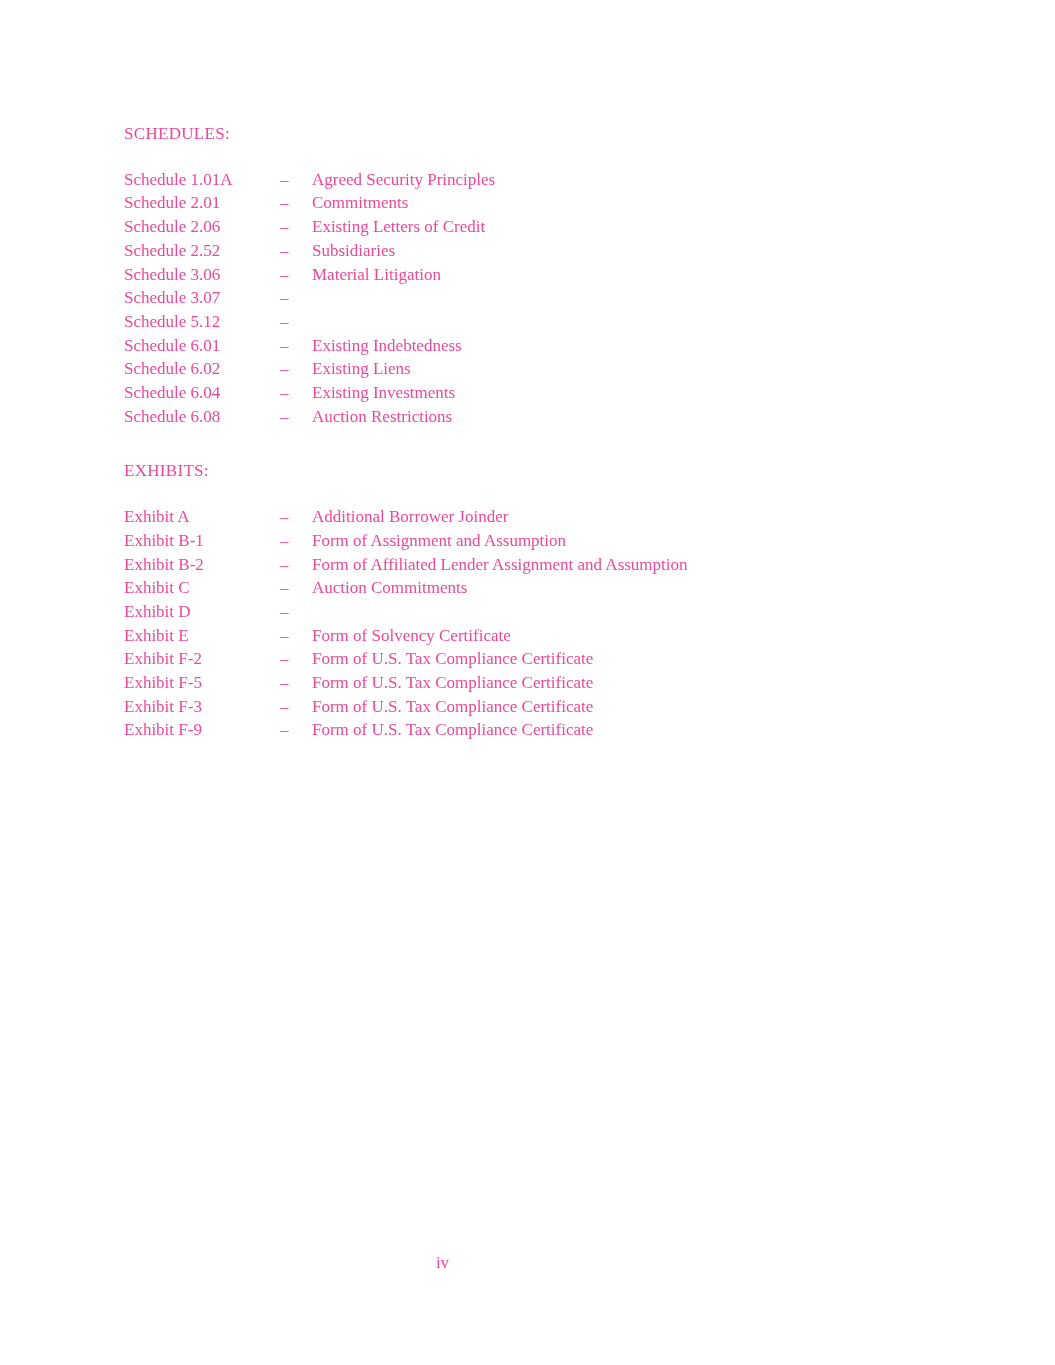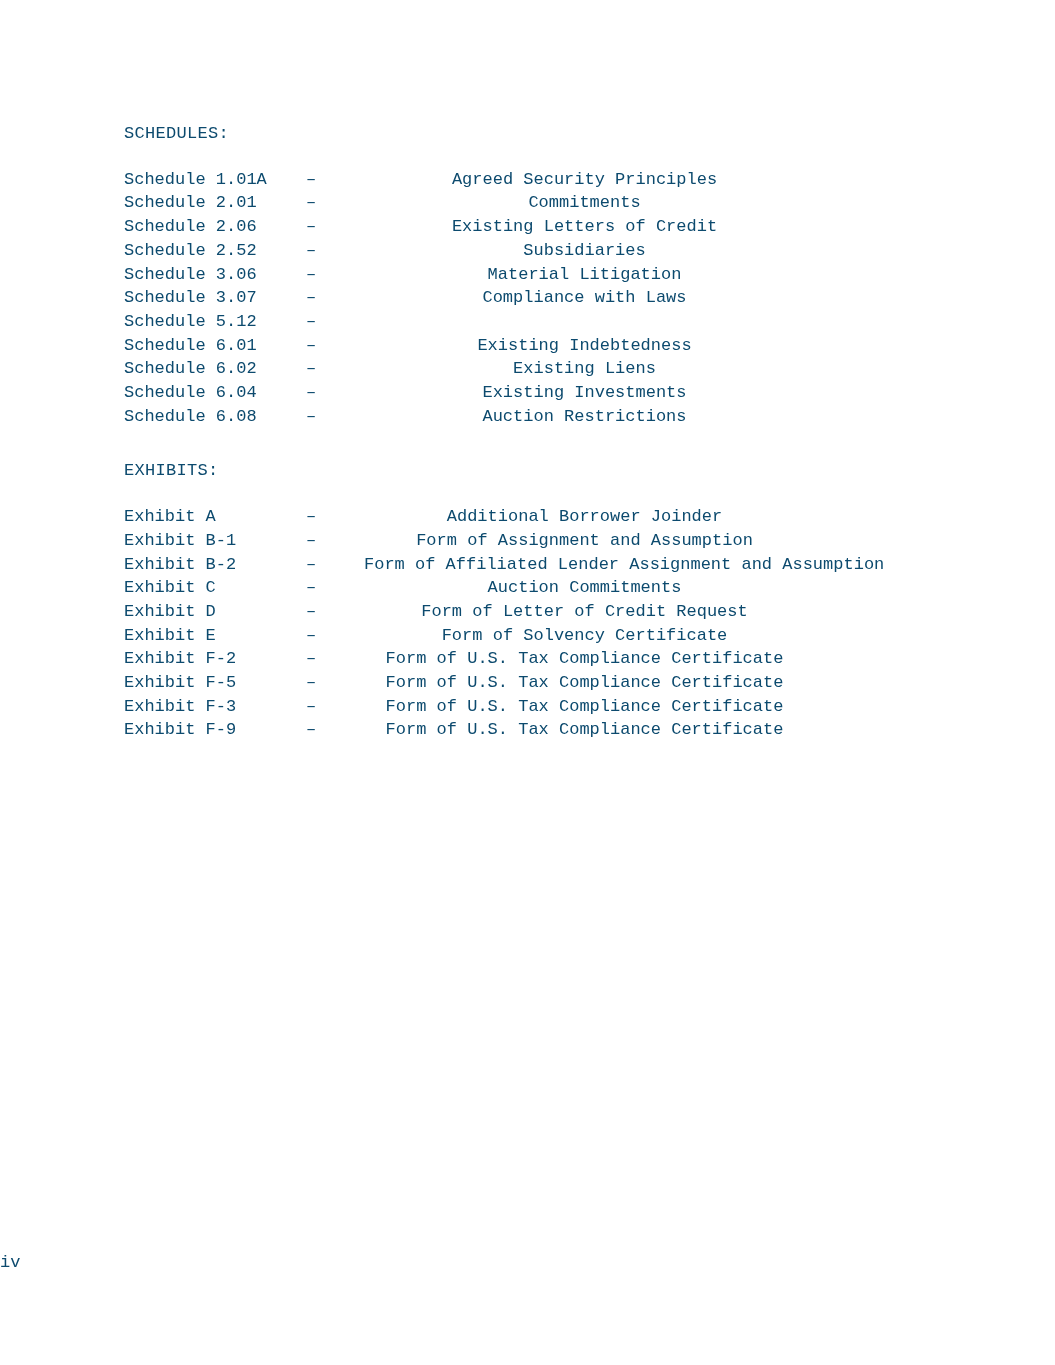--- a/index.html
+++ b/index.html
@@ -5,24 +5,24 @@
   html, body {
     margin: 0;
     padding: 0;
     background: #ffffff;
   }
   .page {
     position: relative;
     width: 885px;
     height: 1365px;
     background: #ffffff;
-    font-family: Liberation Mono, monospace;
+    font-family: Liberation Serif, serif;
     font-size: 17px;
     line-height: 23.7px;
-    color: #0c4a6e;
+    color: #ec4899;
     overflow: hidden;
   }
   .content {
     position: absolute;
     left: 124px;
     top: 122px;
     right: 80px;
   }
   .section-heading {
     font-size: 17px;
@@ -30,31 +30,30 @@
     letter-spacing: 0.3px;
     white-space: nowrap;
   }
   .spacer-sm { height: 22px; }
   .spacer-md { height: 31px; }
   .toc-list { display: block; }
   .toc-row {
     display: grid;
     grid-template-columns: 156px 32px 1fr;
     align-items: baseline;
-    gap: 26px;
   }
   .toc-label { white-space: nowrap; }
   .toc-dash  { white-space: nowrap; }
-  .toc-title { white-space: nowrap; text-align: center; }
+  .toc-title { white-space: nowrap; }
   .footer {
     position: absolute;
     left: 0;
     right: 0;
     top: 1251px;
-    text-align: left;
+    text-align: center;
     font-size: 17px;
   }
 </style>
 </head>
 <body>
 
 <div class="page">
   <div class="content">
 
     <div class="section-heading">SCHEDULES:</div>
@@ -89,21 +88,20 @@
 
         <div class="toc-row">
           <span class="toc-label">Schedule 3.06</span>
           <span class="toc-dash">–</span>
           <span class="toc-title">Material Litigation</span>
         </div>
 
         <div class="toc-row">
           <span class="toc-label">Schedule 3.07</span>
           <span class="toc-dash">–</span>
-          <span class="toc-title">Compliance with Laws</span>
         </div>
 
         <div class="toc-row">
           <span class="toc-label">Schedule 5.12</span>
           <span class="toc-dash">–</span>
         </div>
 
         <div class="toc-row">
           <span class="toc-label">Schedule 6.01</span>
           <span class="toc-dash">–</span>
@@ -157,21 +155,20 @@
 
         <div class="toc-row">
           <span class="toc-label">Exhibit C</span>
           <span class="toc-dash">–</span>
           <span class="toc-title">Auction Commitments</span>
         </div>
 
         <div class="toc-row">
           <span class="toc-label">Exhibit D</span>
           <span class="toc-dash">–</span>
-          <span class="toc-title">Form of Letter of Credit Request</span>
         </div>
 
         <div class="toc-row">
           <span class="toc-label">Exhibit E</span>
           <span class="toc-dash">–</span>
           <span class="toc-title">Form of Solvency Certificate</span>
         </div>
 
         <div class="toc-row">
           <span class="toc-label">Exhibit F-2</span>

